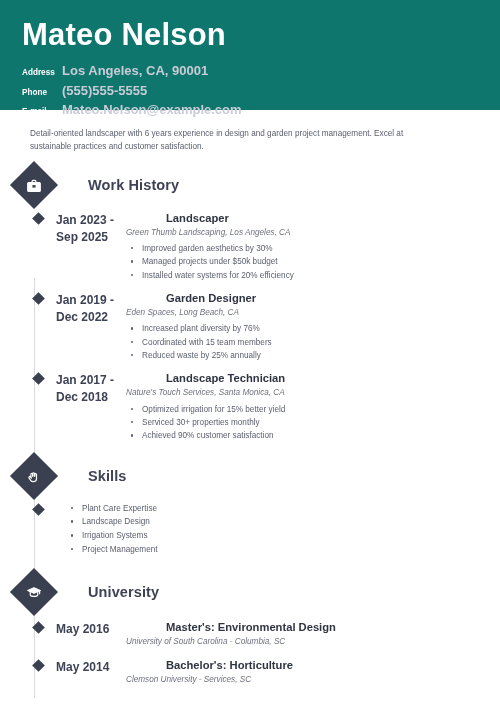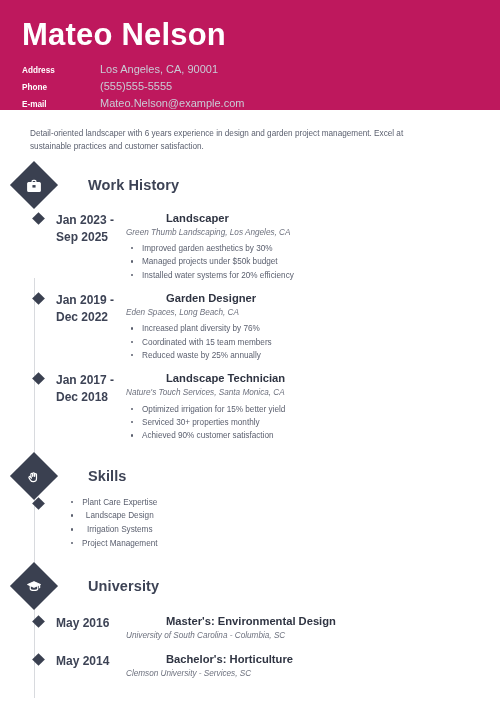--- a/index.html
+++ b/index.html
@@ -12,52 +12,50 @@
 
   body {
     font-family: "Liberation Sans", sans-serif;
     color: #3d4355;
     position: relative;
     overflow: hidden;
   }
 
   
   .header {
-    background: #be185d;
+    background: #0f766e;
     padding: 18px 22px 16px 22px;
     height: 110px;
   }
 
   .name {
     color: #ffffff;
     font-size: 31px;
     font-weight: 700;
     letter-spacing: 0.2px;
     line-height: 1.12;
     margin-bottom: 9px;
   }
 
   .contact-row {
     display: flex;
     align-items: baseline;
     line-height: 1.45;
     margin-top: 1px;
-    gap: 10px;
   }
   .contact-label {
     color: #ffffff;
     font-size: 8.2px;
     font-weight: 700;
     min-width: 40px;
   }
   .contact-value {
     color: #c9ccd6;
-    font-size: 11px;
-    font-weight: 400;
-    margin-left: 28px;
+    font-size: 13px;
+    font-weight: 700;
   }
 
   
   .body-wrap {
     position: relative;
     padding: 0 22px 0 0;
   }
 
   .summary {
     font-size: 8.2px;
@@ -191,22 +189,21 @@
     top: 5px;
     width: 2.4px;
     height: 2.4px;
     border-radius: 50%;
     background: #5a5f6e;
   }
 
   
   .skills-entry {
     position: relative;
-    margin-top: 3px;
-    text-align: center;
+    margin-top: 9px;
   }
   .skills-list {
     list-style: none;
     padding-left: 10px;
   }
   .skills-list li {
     font-size: 8.2px;
     color: #5a5f6e;
     line-height: 1.68;
     padding-left: 16px;

